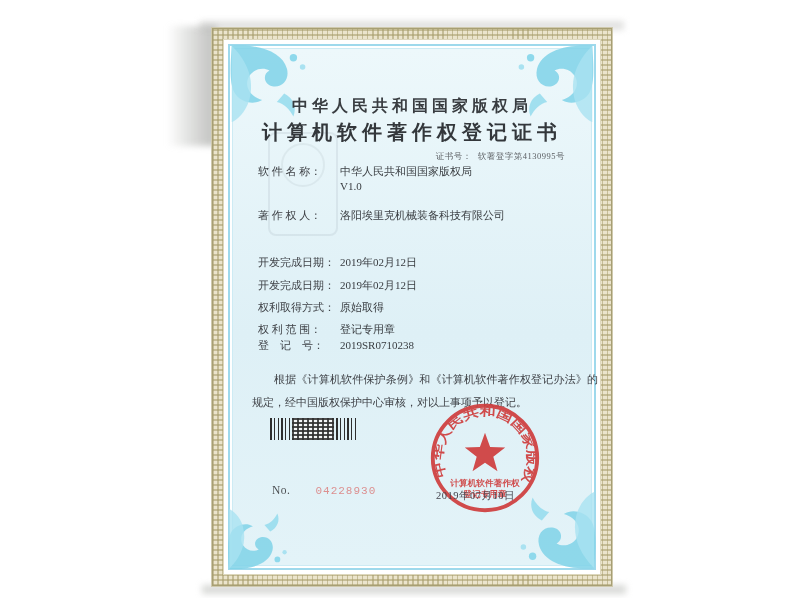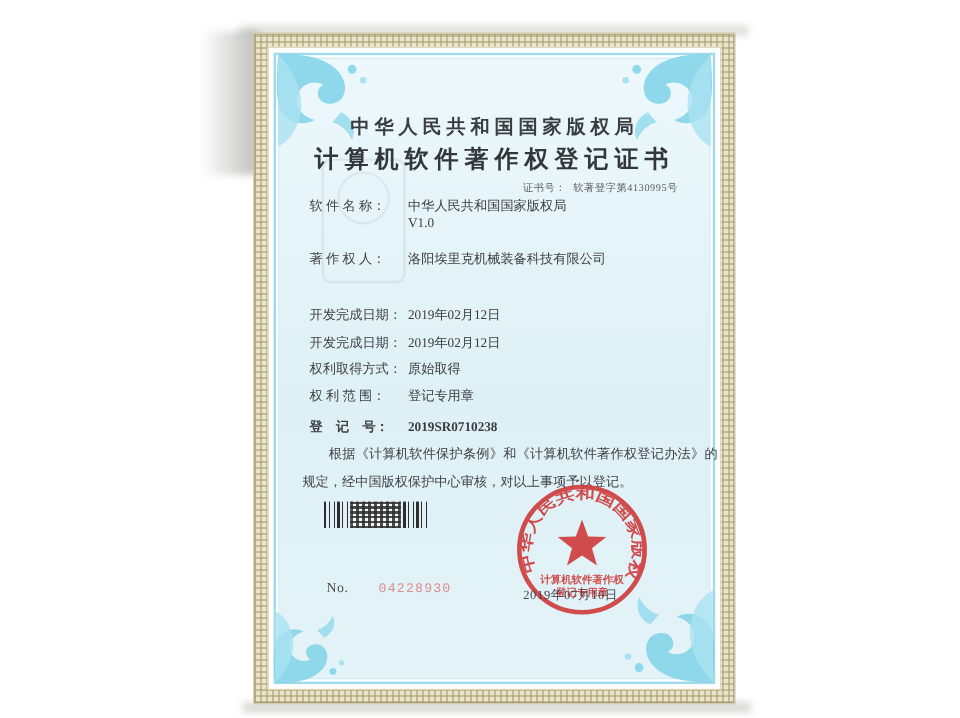--- a/index.html
+++ b/index.html
@@ -55,21 +55,21 @@
   .row{position:absolute;left:46px;white-space:nowrap;}
   .row .lbl{display:inline-block;width:82px;color:#3e4146;}
   .row .val{color:#393d41;}
   .r-soft{top:136px;}
   .r-ver{top:152px;left:128px;}
   .r-owner{top:180px;}
   .r-dev{top:227px;}
   .r-pub{top:250px;}
   .r-method{top:272px;}
   .r-scope{top:294px;}
-  .r-reg{top:320px;font-weight:bold;}
+  .r-reg{top:310px;}
 
   .statement{position:absolute;left:40px;top:340px;width:346px;
     font-size:11px;line-height:23px;text-indent:2em;color:#3e4146;text-align:justify;}
 
   .barcode{position:absolute;left:58px;top:390px;width:86px;height:22px;
     background:repeating-linear-gradient(90deg,#2e2e2e 0 2px,transparent 2px 4px,#2e2e2e 4px 5px,transparent 5px 8px,#2e2e2e 8px 9px,transparent 9px 11px);}
   .barcode .mid{position:absolute;left:22px;top:0;width:42px;height:22px;
     background-color:#f4f6f7;
     background-image:
       repeating-linear-gradient(0deg,rgba(46,46,46,.85) 0 2px,transparent 2px 4px),

